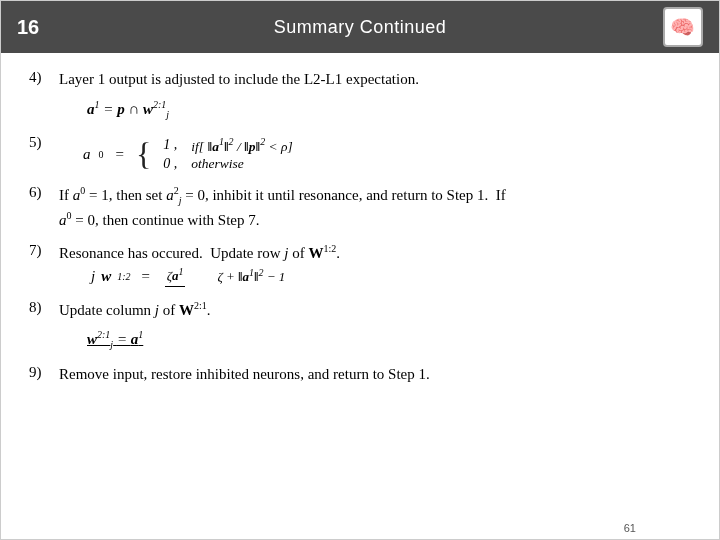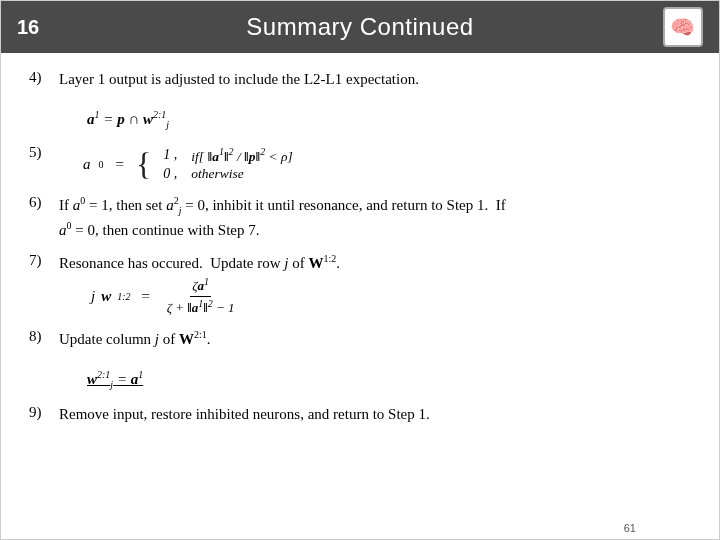--- a/index.html
+++ b/index.html
@@ -36,21 +36,21 @@
       left: 16px;
       background: #4a4a4a;
       color: #ffffff;
       font-size: 20px;
       font-weight: bold;
       font-family: Arial, sans-serif;
     }
 
     .header-title {
       color: #ffffff;
-      font-size: 24px;
+      font-size: 18px;
       font-weight: normal;
       font-family: Arial, sans-serif;
       letter-spacing: 0.5px;
     }
 
     .brain-icon {
       position: absolute;
       right: 16px;
       width: 40px;
       height: 40px;
@@ -84,21 +84,21 @@
       padding-top: 0px;
     }
 
     .item-text {
       font-size: 15px;
       line-height: 1.45;
       text-align: right;
     }
 
     .math-block {
-      margin: 18px 0 4px 28px;
+      margin: 8px 0 4px 28px;
       font-style: italic;
     }
 
     .formula-container {
       display: flex;
       align-items: center;
       gap: 8px;
       margin: 2px 0 2px 24px;
     }
 
@@ -135,33 +135,32 @@
     sup {
       font-size: 10px;
     }
 
     sub {
       font-size: 10px;
     }
 
     .fraction {
       display: inline-flex;
-      flex-direction: column;
-      align-items: center;
       vertical-align: middle;
       margin: 0 4px;
     }
     .fraction .numer {
       border-bottom: 1px solid #000;
       padding: 0 2px 1px 2px;
       font-size: 13px;
     }
     .fraction .denom {
       padding: 1px 2px 0 2px;
       font-size: 13px;
+      margin-left: 30px;
     }
 
     .w-formula {
       display: flex;
       align-items: center;
       gap: 6px;
       margin: 2px 0 2px 32px;
       font-style: italic;
       font-size: 15px;
     }

